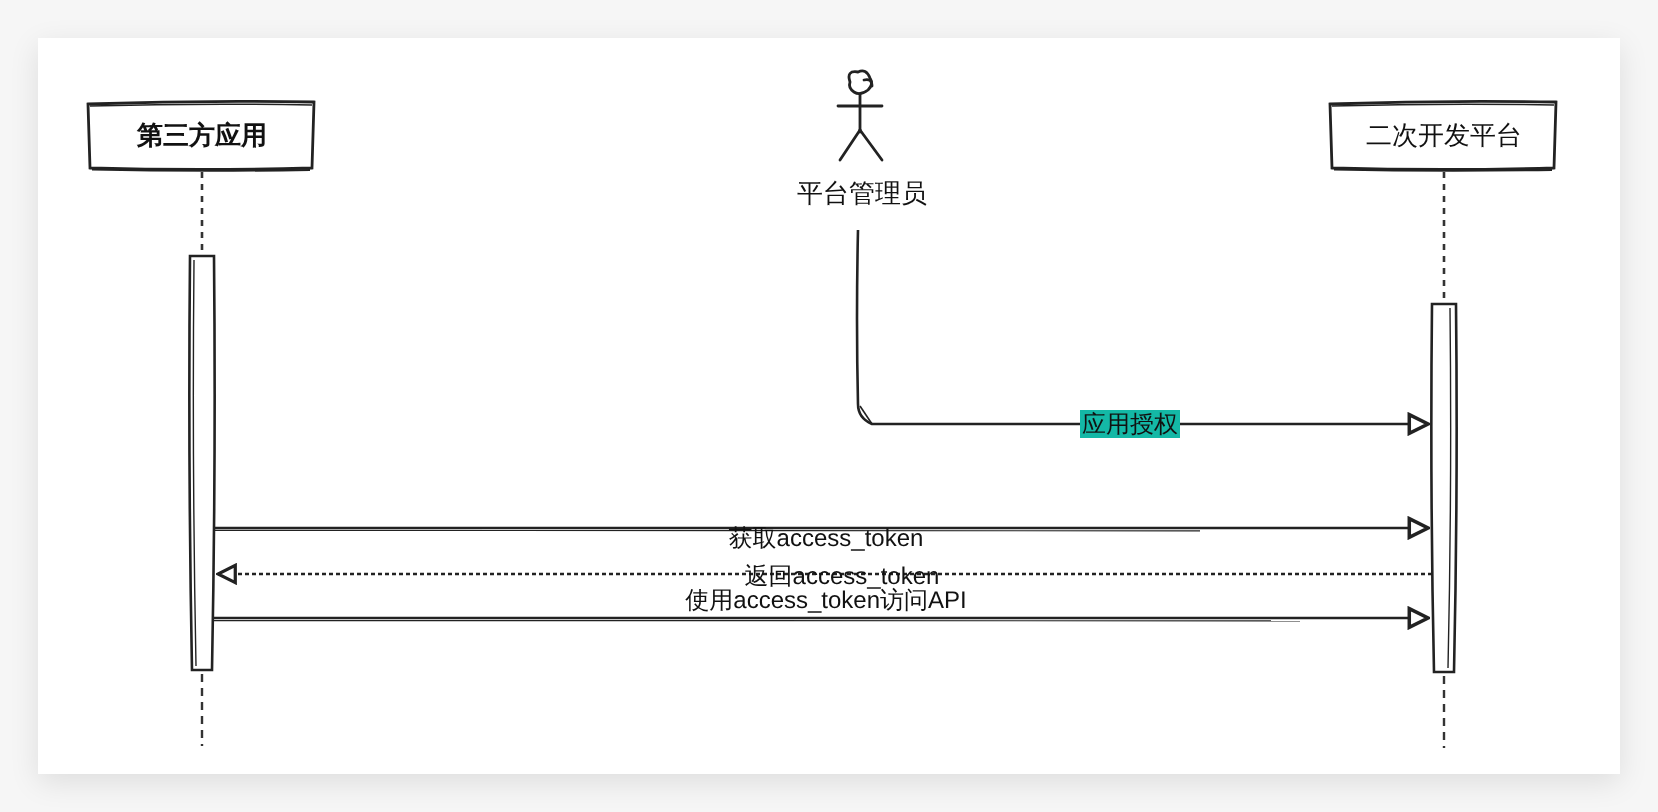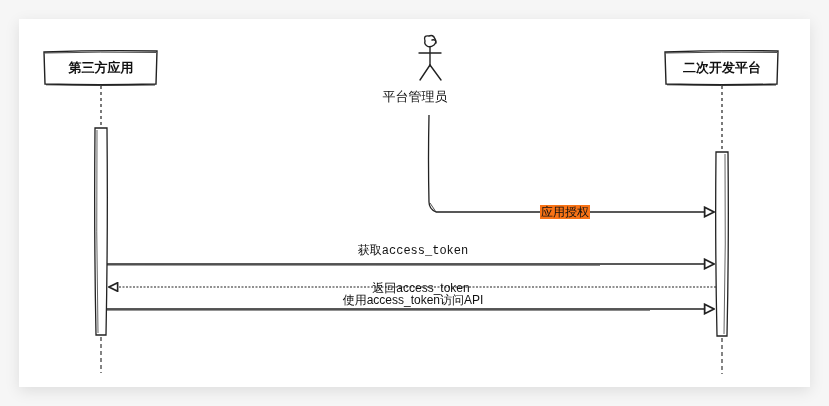--- a/index.html
+++ b/index.html
@@ -10,21 +10,21 @@
   .card {
     position:absolute; left:19px; top:19px; width:791px; height:368px;
     background:#ffffff; box-shadow: 0 4px 14px rgba(0,0,0,0.10);
   }
   svg.diagram { position:absolute; left:0; top:0; }
   .lbl {
     position:absolute; font-size:12px; color:#111; white-space:nowrap;
     transform:translateX(-50%); line-height:14px;
   }
   .actor-lbl { font-size:13px; }
-  .msg-lbl { background:#f97316; padding:0 1px; }
+  .msg-lbl { background:#14b8a6; padding:0 1px; }
 </style>
 </head>
 <body>
 
 <div class="card"></div>
 
 <svg class="diagram" width="829" height="406" viewBox="0 0 829 406">
   <defs>
     <marker id="arrowOpen" viewBox="0 0 10 10" refX="9" refY="5" markerWidth="9" markerHeight="9" orient="auto-start-reverse">
       <path d="M1,1 L9,5 L1,9 Z" fill="#fff" stroke="#222" stroke-width="1.5"></path>
@@ -84,19 +84,19 @@
     <line x1="716" y1="287" x2="109" y2="287" stroke="#222" stroke-width="1.2" stroke-dasharray="2,1.5" marker-end="url(#arrowOpen)"></line>
   </g>
 
   <g>
     <line x1="107" y1="309" x2="714" y2="309" stroke="#222" stroke-width="1.3" marker-end="url(#arrowOpen)"></line>
     <line x1="107" y1="310.3" x2="650" y2="310.4" stroke="#222" stroke-width="0.6"></line>
   </g>
 </svg>
 
 <div class="lbl actor-lbl" style="left:101px; top:61px;font-weight:bold;">第三方应用</div>
-<div class="lbl actor-lbl" style="left:415px; top:90px;text-align:right;">平台管理员</div>
-<div class="lbl actor-lbl" style="left:722px; top:61px;font-weight:bold;">二次开发平台</div>
+<div class="lbl actor-lbl" style="left:431px; top:90px;text-align:right;">平台管理员</div>
+<div class="lbl actor-lbl" style="left:722px; top:61px;">二次开发平台</div>
 
 <div class="lbl msg-lbl" style="left:565px; top:205px;">应用授权</div>
-<div class="lbl" style="left:413px; top:244px;font-family:Liberation Mono, monospace;">获取access_token</div>
+<div class="lbl" style="left:413px; top:262px;">获取access_token</div>
 <div class="lbl" style="left:421px; top:270px;margin-top:11px;">返回access_token</div>
 <div class="lbl" style="left:413px; top:293px;text-align:right;">使用access_token访问API</div>
 
 </body></html>

